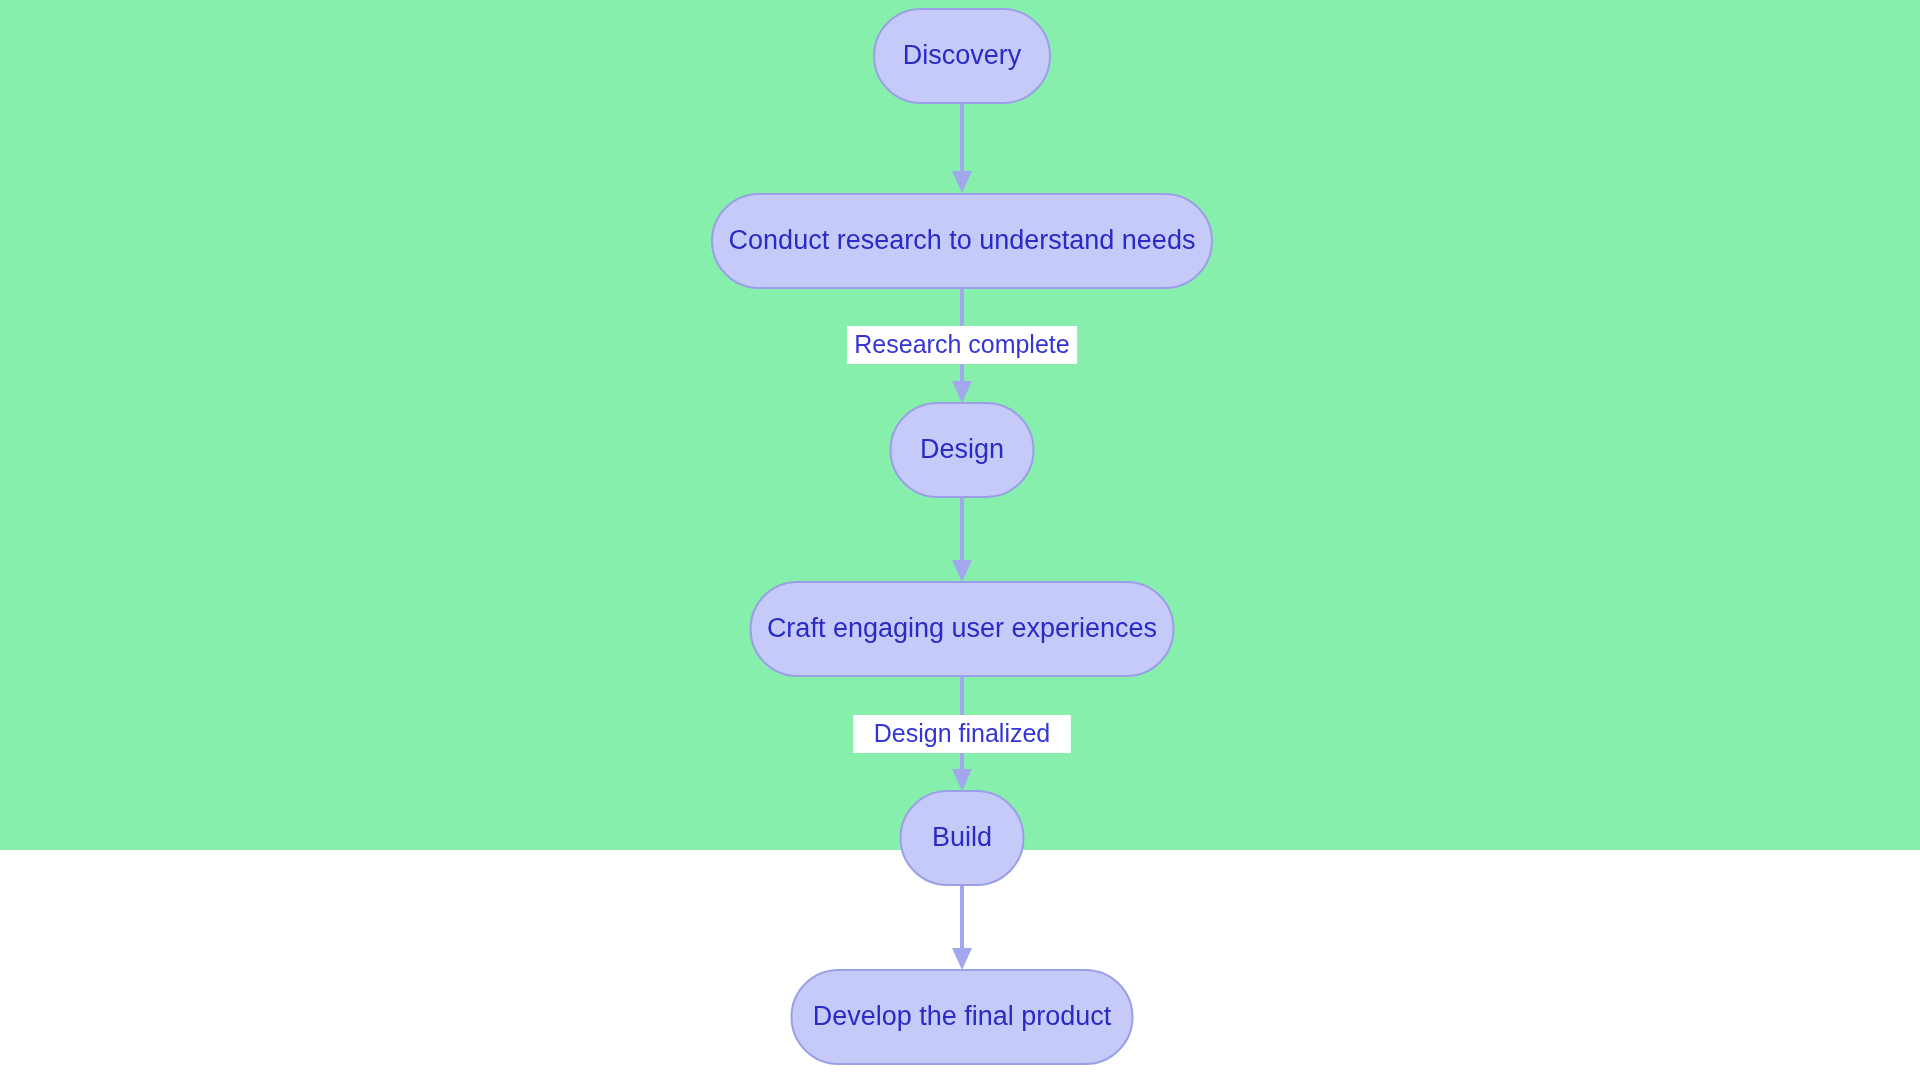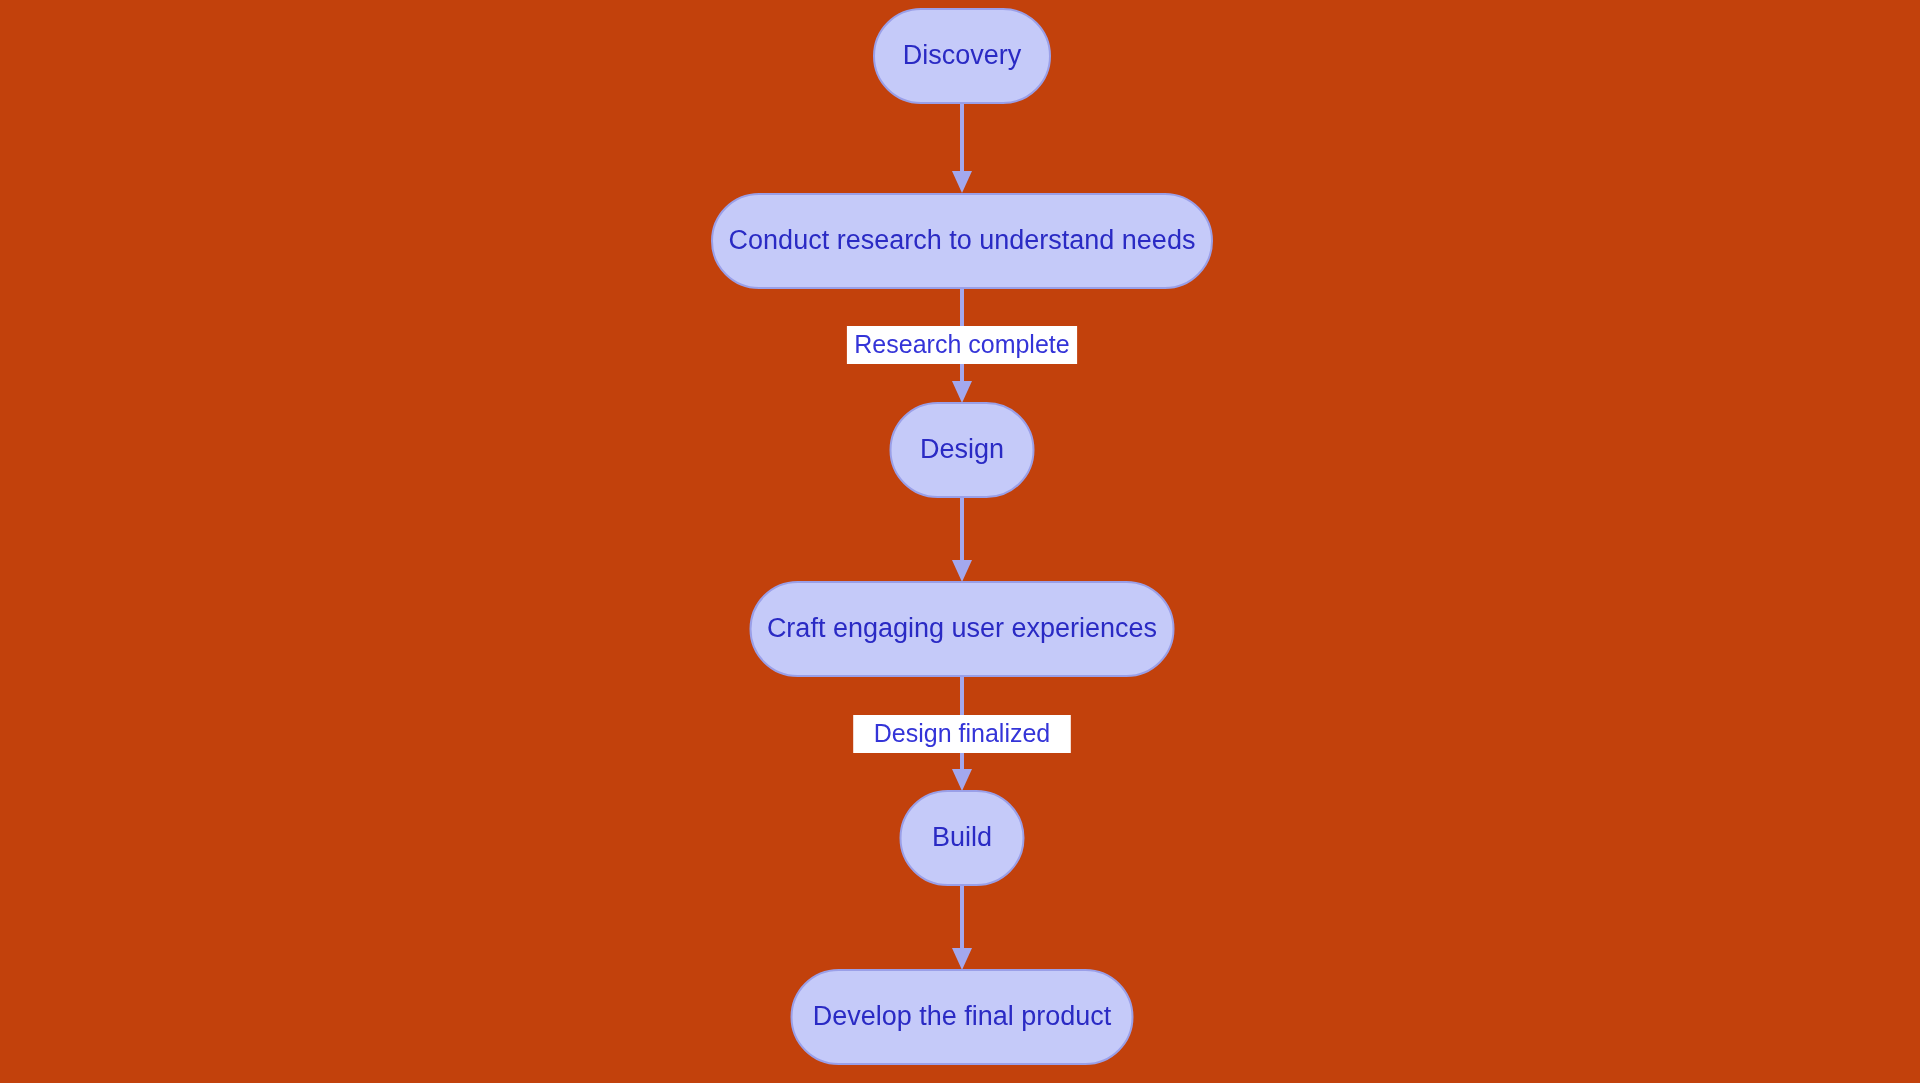--- a/index.html
+++ b/index.html
@@ -9,22 +9,22 @@
   }
   body {
     width: 1920px;
     height: 1083px;
     overflow: hidden;
     font-family: "Liberation Sans", sans-serif;
   }
   #flowchart-root {
     position: relative;
     width: 1920px;
-    height: 1083px;
-    background: #c2410c;
+    height: 850px;
+    background: #86efac;
   }
   #flow-svg {
     position: absolute;
     left: 0;
     top: 0;
     width: 1920px;
     height: 1083px;
   }
   .node-shape {
     fill: #c5caf9;

